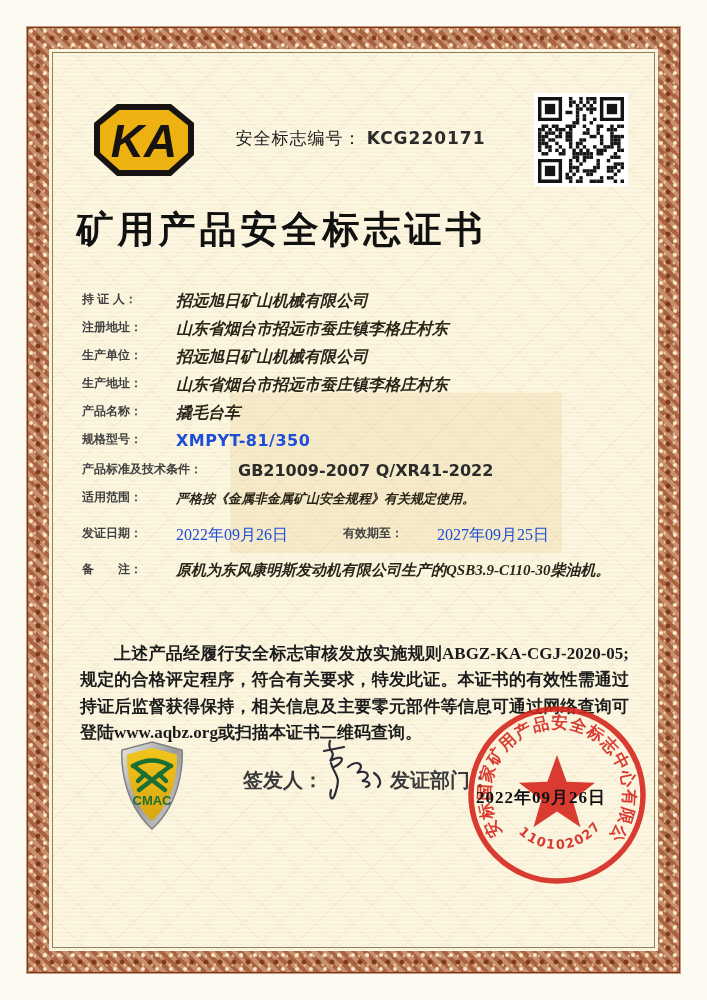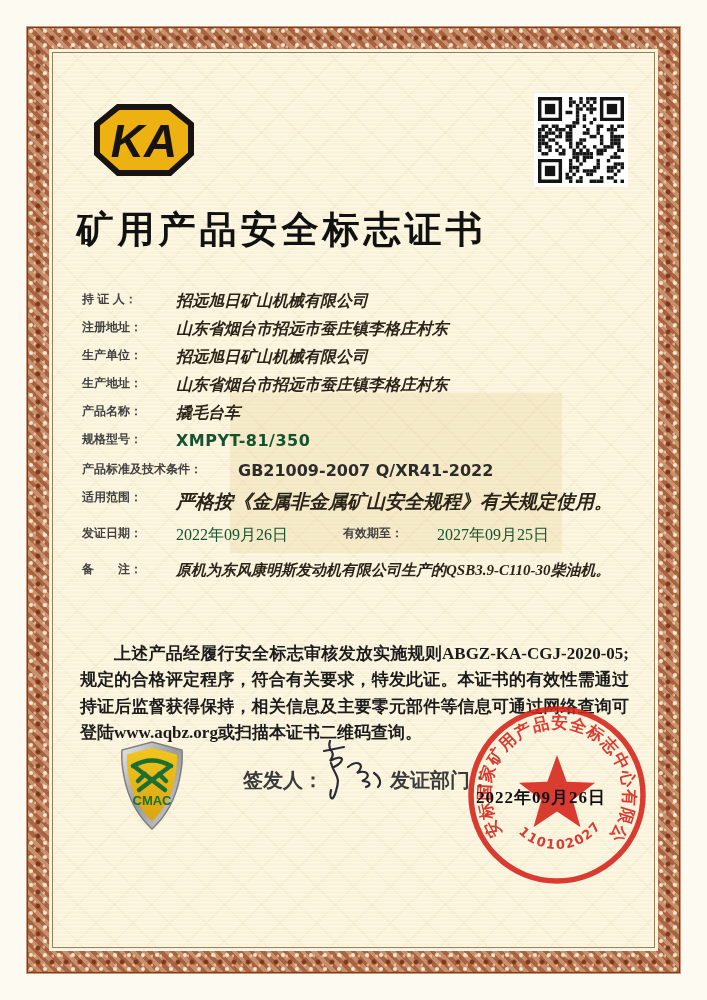--- a/index.html
+++ b/index.html
@@ -28,21 +28,21 @@
     font-size:17px;color:#1c1c1c;letter-spacing:1px;padding-left:14px;box-sizing:border-box;}
   .qr{position:absolute;left:534px;top:93px;width:94px;height:94px;background:#fff;
     padding:4px;box-sizing:border-box;}
   .title{position:absolute;left:0;top:205px;width:563px;text-align:center;margin:0;
     font-size:37px;font-weight:900;color:#111;letter-spacing:4px;
     font-family:"Liberation Serif",serif;}
   .row{position:absolute;left:82px;right:58px;white-space:nowrap;}
   .lbl{display:inline-block;font-family:"Liberation Sans",sans-serif;font-weight:700;
     font-size:12px;color:#404040;vertical-align:top;}
   .w90{width:90px;}
-  .val{font-size:16px;color:#14532d;}
+  .val{font-size:16px;color:#1d4ed8;}
   .kai{font-style:italic;font-weight:600;color:#2a2418;}
   .num{font-family:"DejaVu Sans",sans-serif;font-weight:700;font-style:normal;letter-spacing:.5px;}
   .std{font-family:"DejaVu Sans",sans-serif;font-weight:600;font-style:normal;color:#2b2b2b;}
   .statement{position:absolute;left:80px;top:641px;width:549px;margin:0;
     font-size:17px;font-weight:700;line-height:1.55;color:#1b1b1b;
     text-indent:2em;text-align:justify;}
   .footer-lbl{position:absolute;font-family:"Liberation Sans",sans-serif;font-weight:700;
     font-size:20px;color:#3a3a3a;}
   .cmac{position:absolute;left:116px;top:740px;}
   .sig{position:absolute;left:300px;top:733px;}
@@ -59,20 +59,24 @@
   <div class="frameline"></div>
   <div class="hl-block"></div>
 
   <svg class="ka" width="112" height="80" viewBox="0 0 112 80">
     <polygon points="6,23 29,4 83,4 106,23 106,55 83,76 29,76 6,55" fill="#161310"></polygon>
     <polygon points="11,25 31,9 81,9 101,25 101,53 81,71 31,71 11,25 11,53" fill="#edb211"></polygon>
     <polygon points="11,25 31,9 81,9 101,25 101,53 81,71 31,71 11,53" fill="#edb211" stroke="#161310" stroke-width="2"></polygon>
     <text x="56" y="57" text-anchor="middle" font-size="46" font-weight="900" font-family="Liberation Sans, sans-serif" font-style="italic" fill="#161310">KA</text>
   </svg>
 
+  <div class="certno">
+    <span>安全标志编号：</span>
+    <span class="std" style="font-weight:600">KCG220171</span>
+  </div>
 
   <svg class="qr" id="qr-code" viewBox="0 0 100 100">
       <g fill="#141414">
         <rect x="36" y="0" width="4" height="4"></rect>
         <rect x="48" y="0" width="4" height="4"></rect>
         <rect x="56" y="0" width="4" height="4"></rect>
         <rect x="60" y="0" width="4" height="4"></rect>
         <rect x="64" y="0" width="4" height="4"></rect>
         <rect x="36" y="4" width="4" height="4"></rect>
         <rect x="40" y="4" width="4" height="4"></rect>
@@ -301,21 +305,21 @@
   <div class="row" style="top:431px">
     <span class="lbl w90">规格型号：</span>
     <span class="val num">XMPYT-81/350</span>
   </div>
   <div class="row" style="top:461px">
     <span class="lbl" style="margin-right:32px">产品标准及技术条件：</span>
     <span class="val std">GB21009-2007 Q/XR41-2022</span>
   </div>
   <div class="row" style="top:489px">
     <span class="lbl w90">适用范围：</span>
-    <span class="val kai" style="font-size:19px">严格按《金属非金属矿山安全规程》有关规定使用。</span>
+    <span class="val kai" style="font-size:13px">严格按《金属非金属矿山安全规程》有关规定使用。</span>
   </div>
   <div class="row" style="top:525px">
     <span class="lbl w90">发证日期：</span>
     <span class="val" style="display:inline-block;width:163px">2022年09月26日</span>
     <span class="lbl w90">有效期至：</span>
     <span class="val">2027年09月25日</span>
   </div>
   <div class="row" style="top:561px">
     <span class="lbl w90">备　　注：</span>
     <span class="val kai" style="font-size:15px">原机为东风康明斯发动机有限公司生产的QSB3.9-C110-30柴油机。</span>

